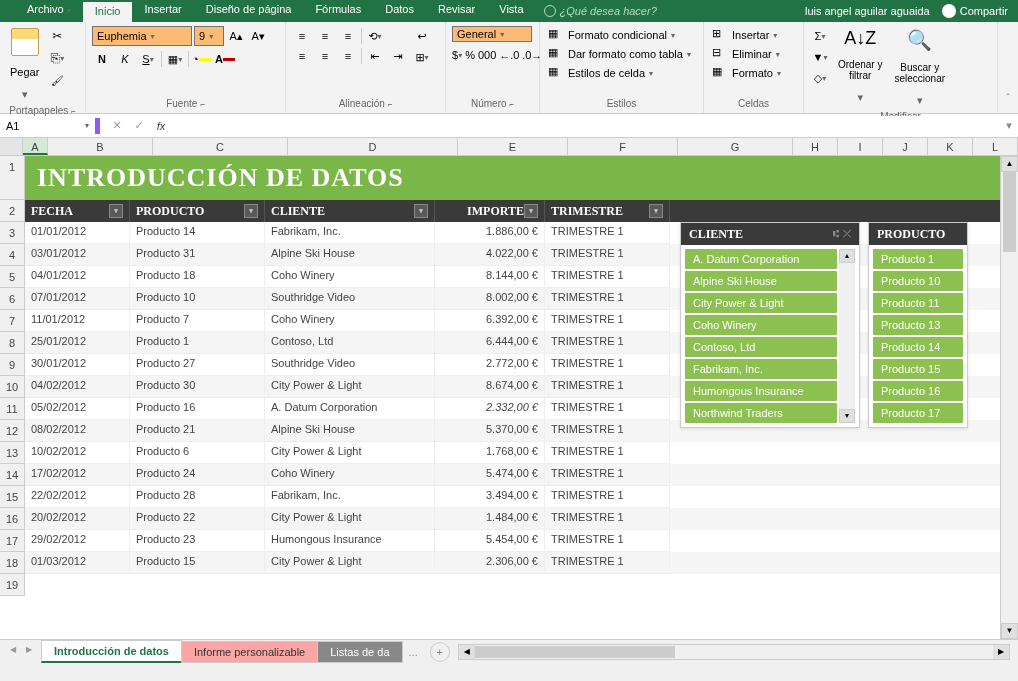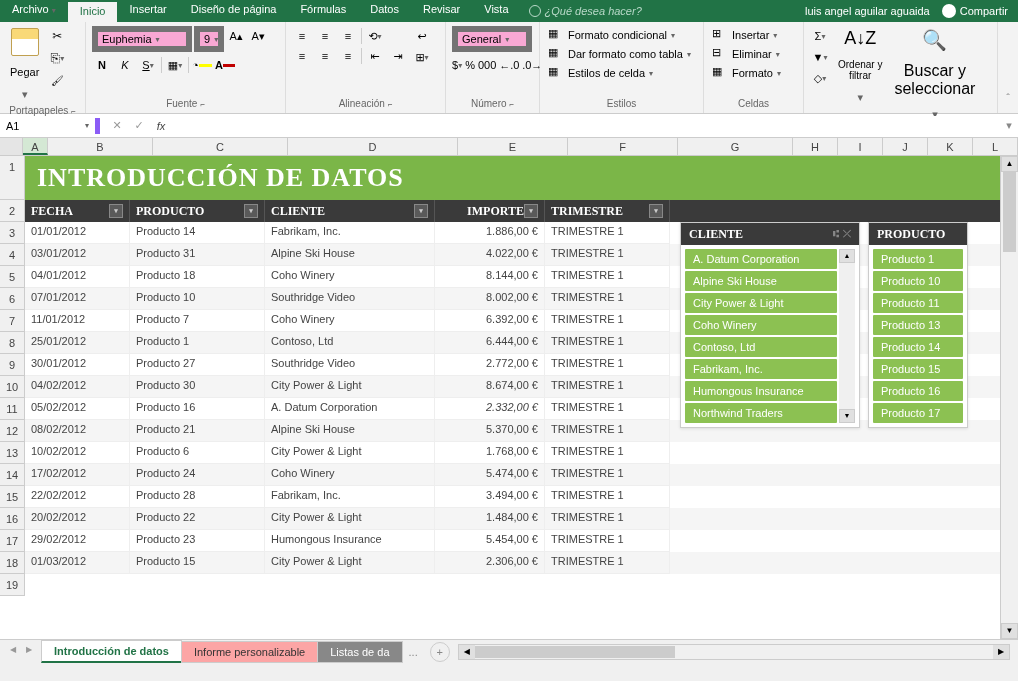--- a/index.html
+++ b/index.html
@@ -1,38 +1,38 @@
 <!DOCTYPE html>
 <html><head>
 <meta charset="utf-8">
 <style>
 *{margin:0;padding:0;box-sizing:border-box;}
 body{font-family:'Segoe UI',Tahoma,sans-serif;font-size:11px;background:#f0f0f0;width:1018px;height:681px;overflow:hidden;}
 .title-row{background:#217346;height:22px;display:flex;align-items:center;color:#fff;}
-.tabs{display:flex;height:22px;}
+.tabs{display:flex;height:22px;margin-left:15px;}
 .tab{padding:3px 12px;cursor:pointer;font-size:11px;}
 .tab.file{background:#217346;color:#fff;}
 .tab.active{background:#f3f3f3;color:#217346;border-top:2px solid #217346;}
 .tab.normal{background:#217346;color:#fff;}
 .tell-me{display:flex;align-items:center;gap:4px;color:#b8d9c8;font-style:italic;margin-left:8px;}
 .bulb{width:12px;height:12px;border:1px solid #b8d9c8;border-radius:50%;}
 .user-area{margin-left:auto;display:flex;align-items:center;gap:12px;padding-right:10px;}
 .share{display:flex;align-items:center;gap:4px;}
 .share-icon{width:14px;height:14px;background:#fff;border-radius:50%;}
 
 .ribbon{background:#f3f3f3;height:92px;display:flex;border-bottom:1px solid #ccc;}
 .group{border-right:1px solid #ddd;padding:4px 6px;display:flex;flex-direction:column;justify-content:space-between;}
 .group-title{text-align:center;font-size:10px;color:#666;padding-top:2px;}
 .group-body{flex:1;display:flex;align-items:flex-start;gap:4px;}
 .btn-lg{display:flex;flex-direction:column;align-items:center;justify-content:center;padding:2px 4px;cursor:pointer;gap:10px;}
 .btn-lg .icn{width:28px;height:28px;}
 .btn-lg span{font-size:11px;}
 .mini-btns{display:flex;flex-direction:column;gap:2px;}
 .font-selects{display:flex;gap:2px;margin-bottom:3px;}
-.combo{border:6px solid #737373;background:#f9a8d4;padding:1px 4px;font-size:11px;display:flex;align-items:center;gap:4px;}
+.combo{border:1px solid #737373;background:#fdba74;padding:1px 4px;font-size:11px;display:flex;align-items:center;gap:4px;}
 .font-name{width:100px;}
 .font-size{width:30px;}
 .toolbar-row{display:flex;gap:3px;align-items:center;}
 .tbtn{width:20px;height:20px;display:flex;align-items:center;justify-content:center;cursor:pointer;font-size:11px;}
 .sep{width:1px;height:16px;background:#ccc;}
 .menu-item{display:flex;align-items:center;gap:4px;padding:1px 2px;cursor:pointer;font-size:11px;}
 .menu-icn{width:16px;height:16px;}
 .col-stack{display:flex;flex-direction:column;gap:1px;}
 .chev{font-size:8px;color:#666;}
 
@@ -287,21 +287,21 @@
         <div class="tbtn">◇<span class="chev">▾</span></div>
       </div>
       <div class="btn-lg">
         <div style="font-size:18px">A↓Z</div>
         <span style="white-space:pre-line;text-align:center;font-size:10px">Ordenar y
 filtrar</span>
           <span class="chev">▾</span>
       </div>
       <div class="btn-lg">
         <div style="font-size:20px">🔍</div>
-        <span style="white-space:pre-line;text-align:center;font-size:16px">Buscar y
+        <span style="white-space:pre-line;text-align:center;font-size:10px">Buscar y
 seleccionar</span>
           <span class="chev">▾</span>
       </div>
     </div>
     <div class="group-title">Modificar</div>
   </div>
   <div style="width:20px;text-align:center;padding-top:70px;color:#888">ˆ</div>
 </div>
 
 <div class="formula-bar">

